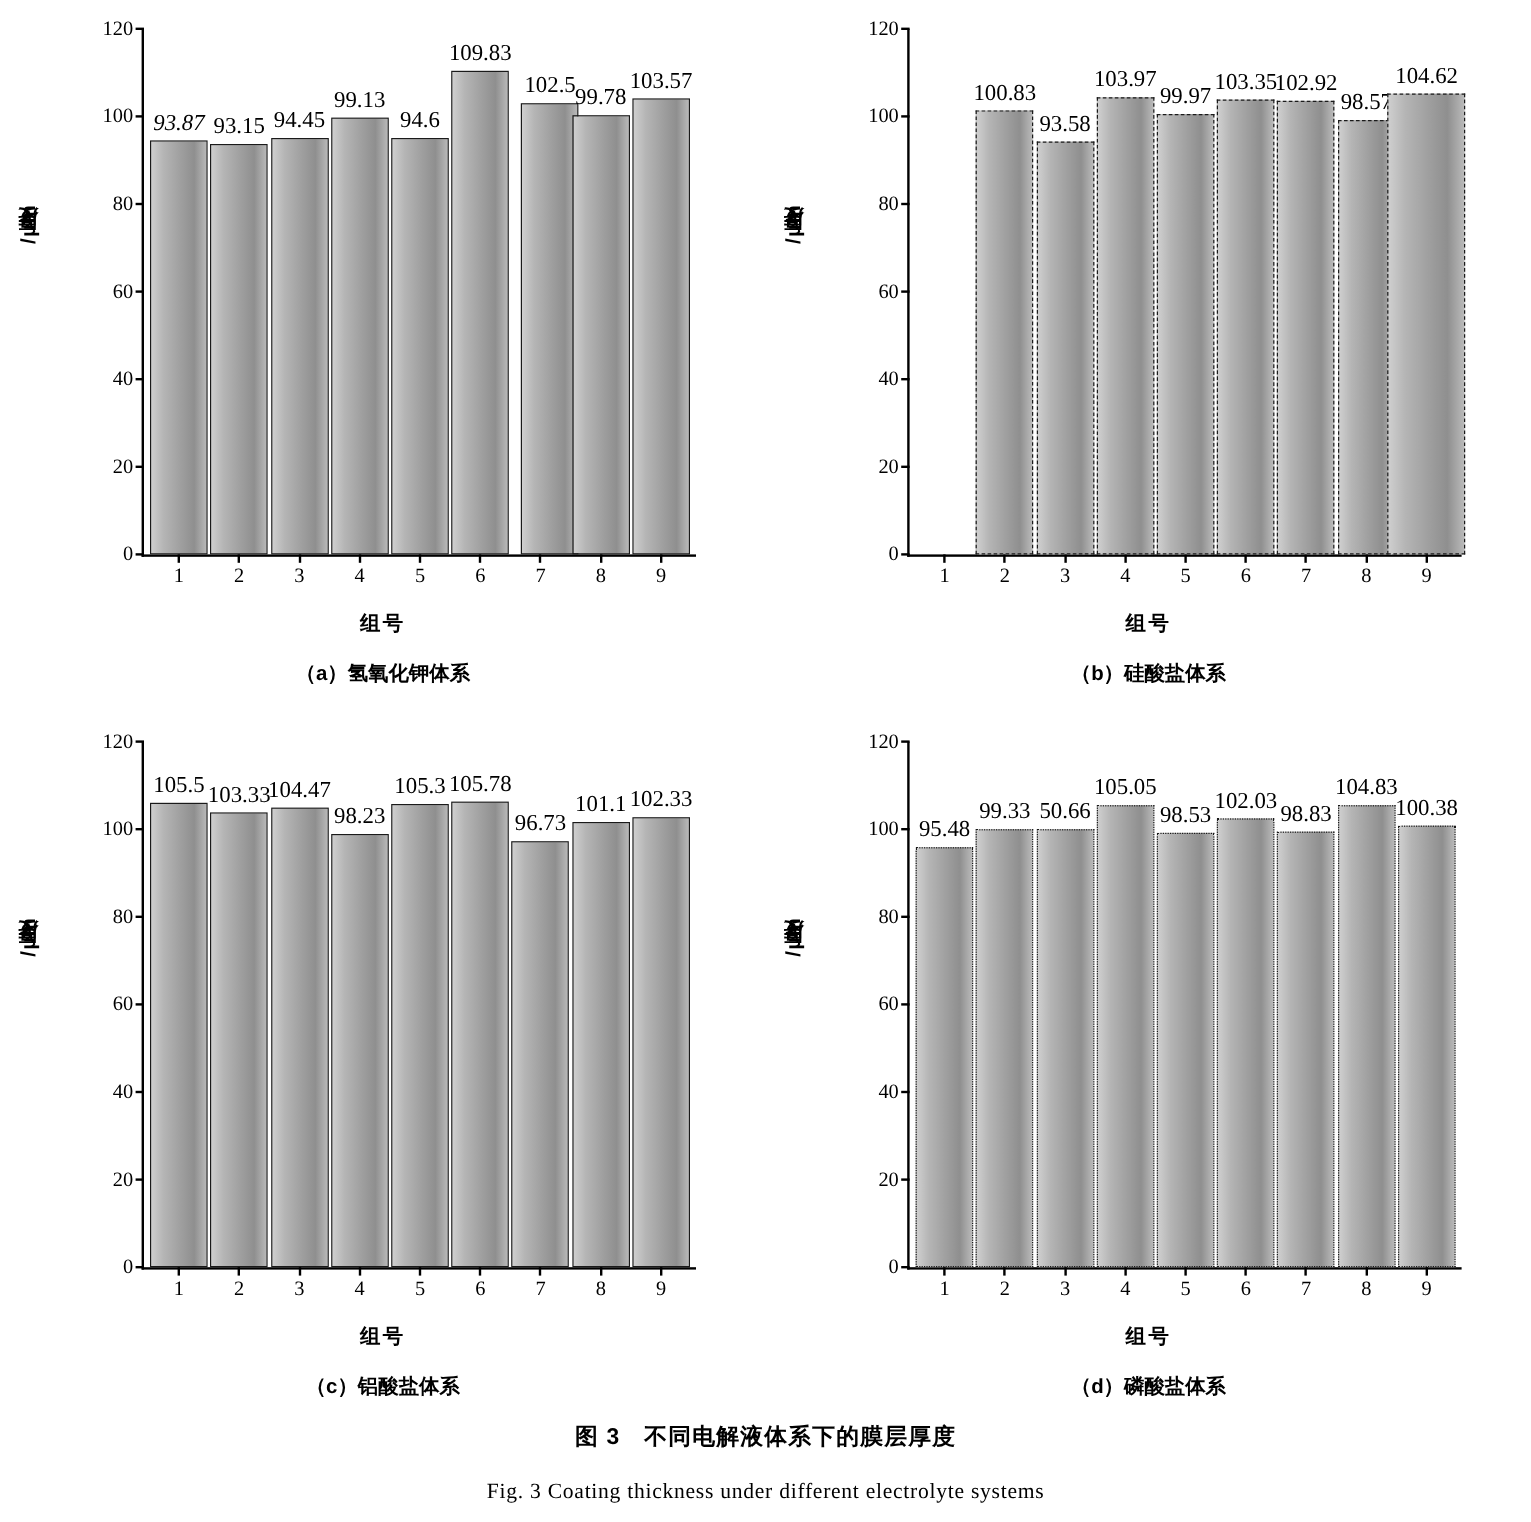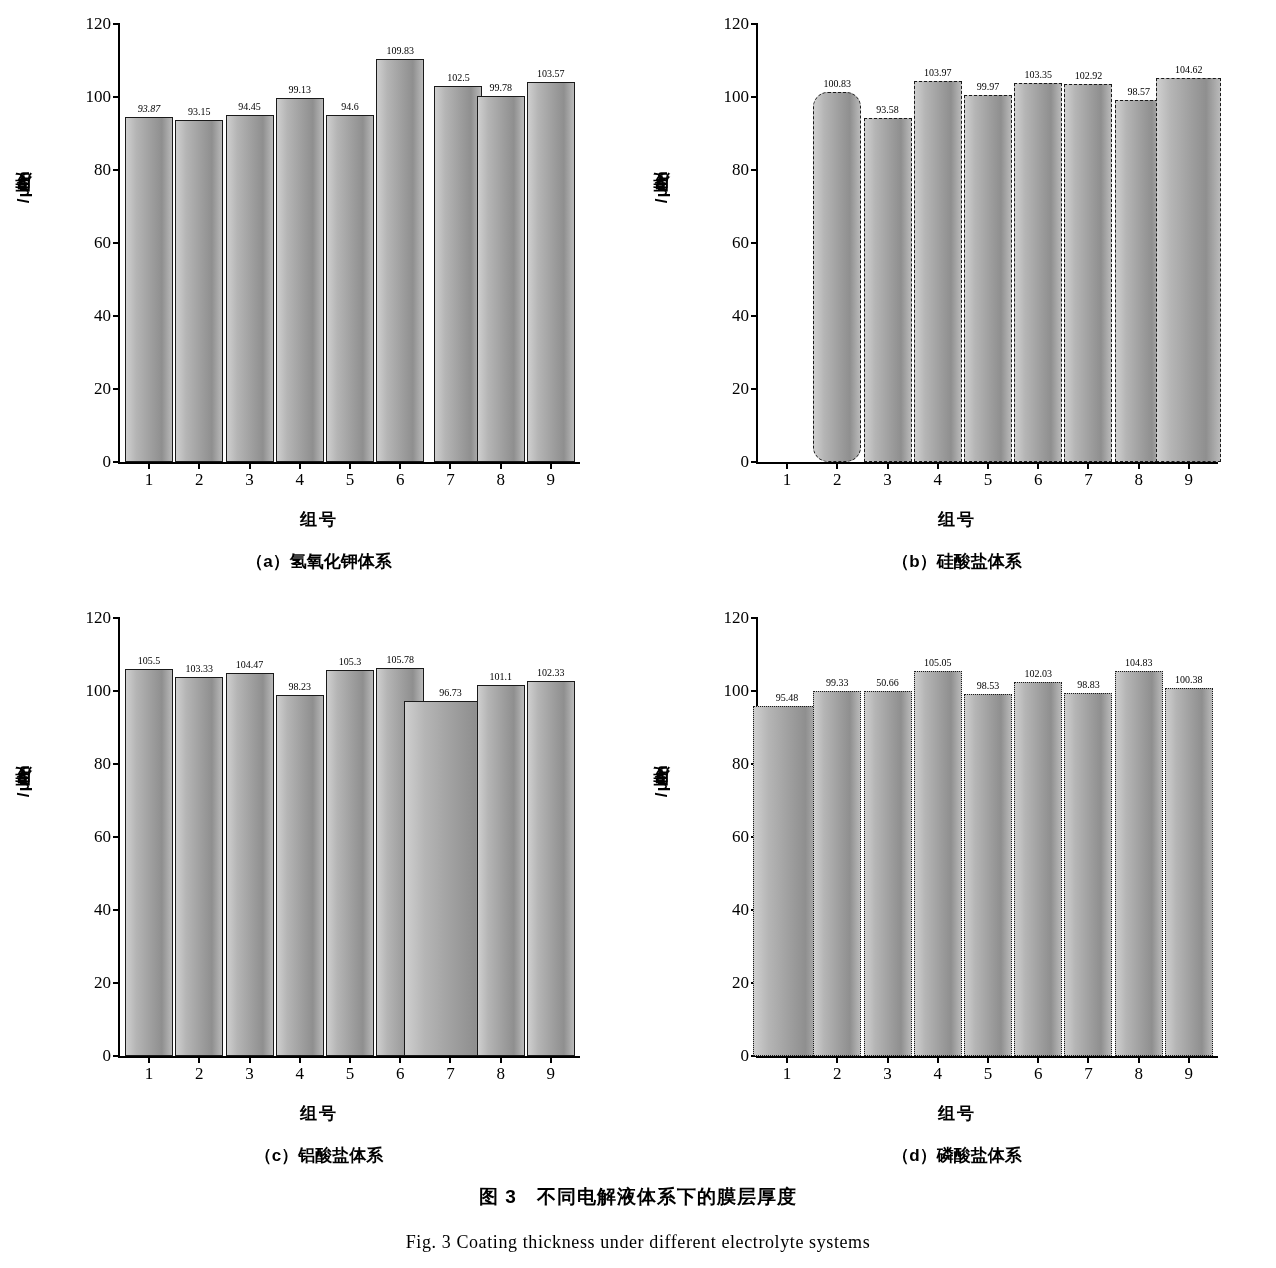--- a/index.html
+++ b/index.html
@@ -100,21 +100,21 @@
   }
   .solid .bar{border:1.6px solid #1a1a1a;}
   .dashed .bar{border:1.8px dashed #1a1a1a;}
   .dotted .bar{border:1.8px dotted #1a1a1a;}
   .vlabel{
     position:absolute;
     bottom:100%;
     left:50%;
     transform:translateX(-50%);
     margin-bottom:4px;
-    font-size:10px;
+    font-size:19px;
     white-space:nowrap;
   }
   .xtick{
     position:absolute;
     top:100%;
     left:50%;
     transform:translateX(-50%);
     margin-top:8px;
     font-size:17px;
   }
@@ -255,21 +255,21 @@
           <div class="ytick" style="top: 16.6667%;">100</div>
           <div class="ytickmark" style="top: 16.6667%;"></div>
           <div class="ytick" style="top: 0%;">120</div>
           <div class="ytickmark" style="top: 0%;"></div>
           <div class="bars">
             <div class="barcol">
               <div class="xtickmark"></div>
               <div class="xtick">1</div>
             </div>
             <div class="barcol">
-              <div class="bar" style="height: 84.025%; border-radius: 15px;">
+              <div class="bar" style="height: 84.025%;">
                 <div class="vlabel">100.83</div>
               </div>
               <div class="xtickmark"></div>
               <div class="xtick">2</div>
             </div>
             <div class="barcol">
               <div class="bar" style="height: 77.9833%;">
                 <div class="vlabel">93.58</div>
               </div>
               <div class="xtickmark"></div>
@@ -379,21 +379,21 @@
               <div class="xtick">5</div>
             </div>
             <div class="barcol">
               <div class="bar" style="height: 88.15%;">
                 <div class="vlabel">105.78</div>
               </div>
               <div class="xtickmark"></div>
               <div class="xtick">6</div>
             </div>
             <div class="barcol">
-              <div class="bar" style="height: 80.6083%; padding-left: 44px;">
+              <div class="bar" style="height: 80.6083%;">
                 <div class="vlabel">96.73</div>
               </div>
               <div class="xtickmark"></div>
               <div class="xtick">7</div>
             </div>
             <div class="barcol">
               <div class="bar" style="height: 84.25%;">
                 <div class="vlabel">101.1</div>
               </div>
               <div class="xtickmark"></div>
@@ -426,21 +426,21 @@
           <div class="ytick" style="top: 50%;">60</div>
           <div class="ytickmark" style="top: 50%;"></div>
           <div class="ytick" style="top: 33.3333%;">80</div>
           <div class="ytickmark" style="top: 33.3333%;"></div>
           <div class="ytick" style="top: 16.6667%;">100</div>
           <div class="ytickmark" style="top: 16.6667%;"></div>
           <div class="ytick" style="top: 0%;">120</div>
           <div class="ytickmark" style="top: 0%;"></div>
           <div class="bars">
             <div class="barcol">
-              <div class="bar" style="height: 79.5667%; padding-left: 20px;">
+              <div class="bar" style="height: 79.5667%;">
                 <div class="vlabel">95.48</div>
               </div>
               <div class="xtickmark"></div>
               <div class="xtick">1</div>
             </div>
             <div class="barcol">
               <div class="bar" style="height: 82.775%;">
                 <div class="vlabel">99.33</div>
               </div>
               <div class="xtickmark"></div>

